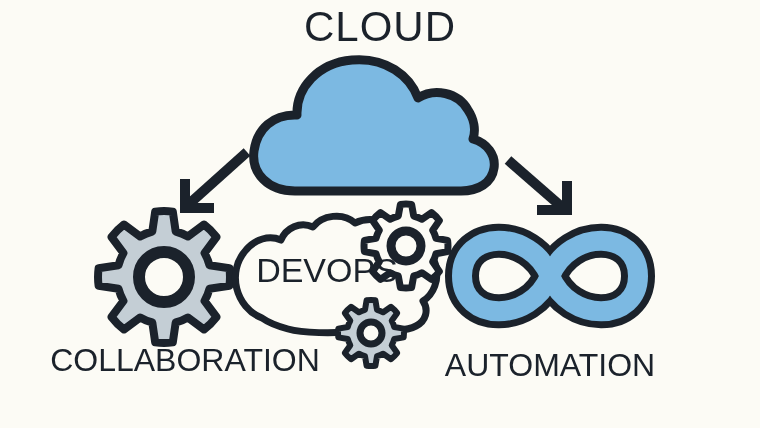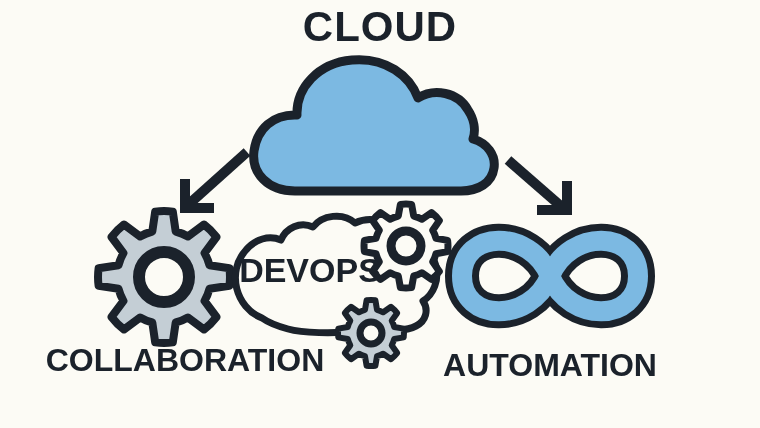--- a/index.html
+++ b/index.html
@@ -1,22 +1,22 @@
 <!DOCTYPE html>
 <html style="--bg: #fcfbf5; --ink: #1b222b; --blue: #7cb9e2; --gray: #c4ced5;"><head>
 <meta charset="utf-8">
 <style>
   html,body{margin:0;padding:0;}
   body{background:var(--bg,#fcfbf5);font-family:"Liberation Sans",sans-serif;}
   #canvas{position:relative;width:760px;height:428px;overflow:hidden;background:var(--bg,#fcfbf5);}
   #scene{position:absolute;left:0;top:0;}
-  .label{position:absolute;color:var(--ink,#1b222b);font-weight:bold;white-space:nowrap;
+  .label{position:absolute;color:var(--ink,#1b222b);font-weight:normal;white-space:nowrap;
          -webkit-user-select:none;user-select:none;}
   .title{top:6px;left:0;width:760px;text-align:center;font-size:42px;letter-spacing:1px;line-height:42px;}
-  .devops{top:253px;left:310px;transform:translateX(-50%);font-size:34px;line-height:34px;letter-spacing:0;}
+  .devops{top:253px;left:327px;transform:translateX(-50%);font-size:34px;line-height:34px;letter-spacing:0;}
   .collab{top:344px;left:185px;transform:translateX(-50%);font-size:32px;line-height:32px;}
   .autom{top:349px;left:550px;transform:translateX(-50%);font-size:32px;line-height:32px;}
 </style>
 </head>
 <body>
 
 <div id="canvas">
 
   <svg id="scene" width="760" height="428" viewBox="0 0 760 428">
 

